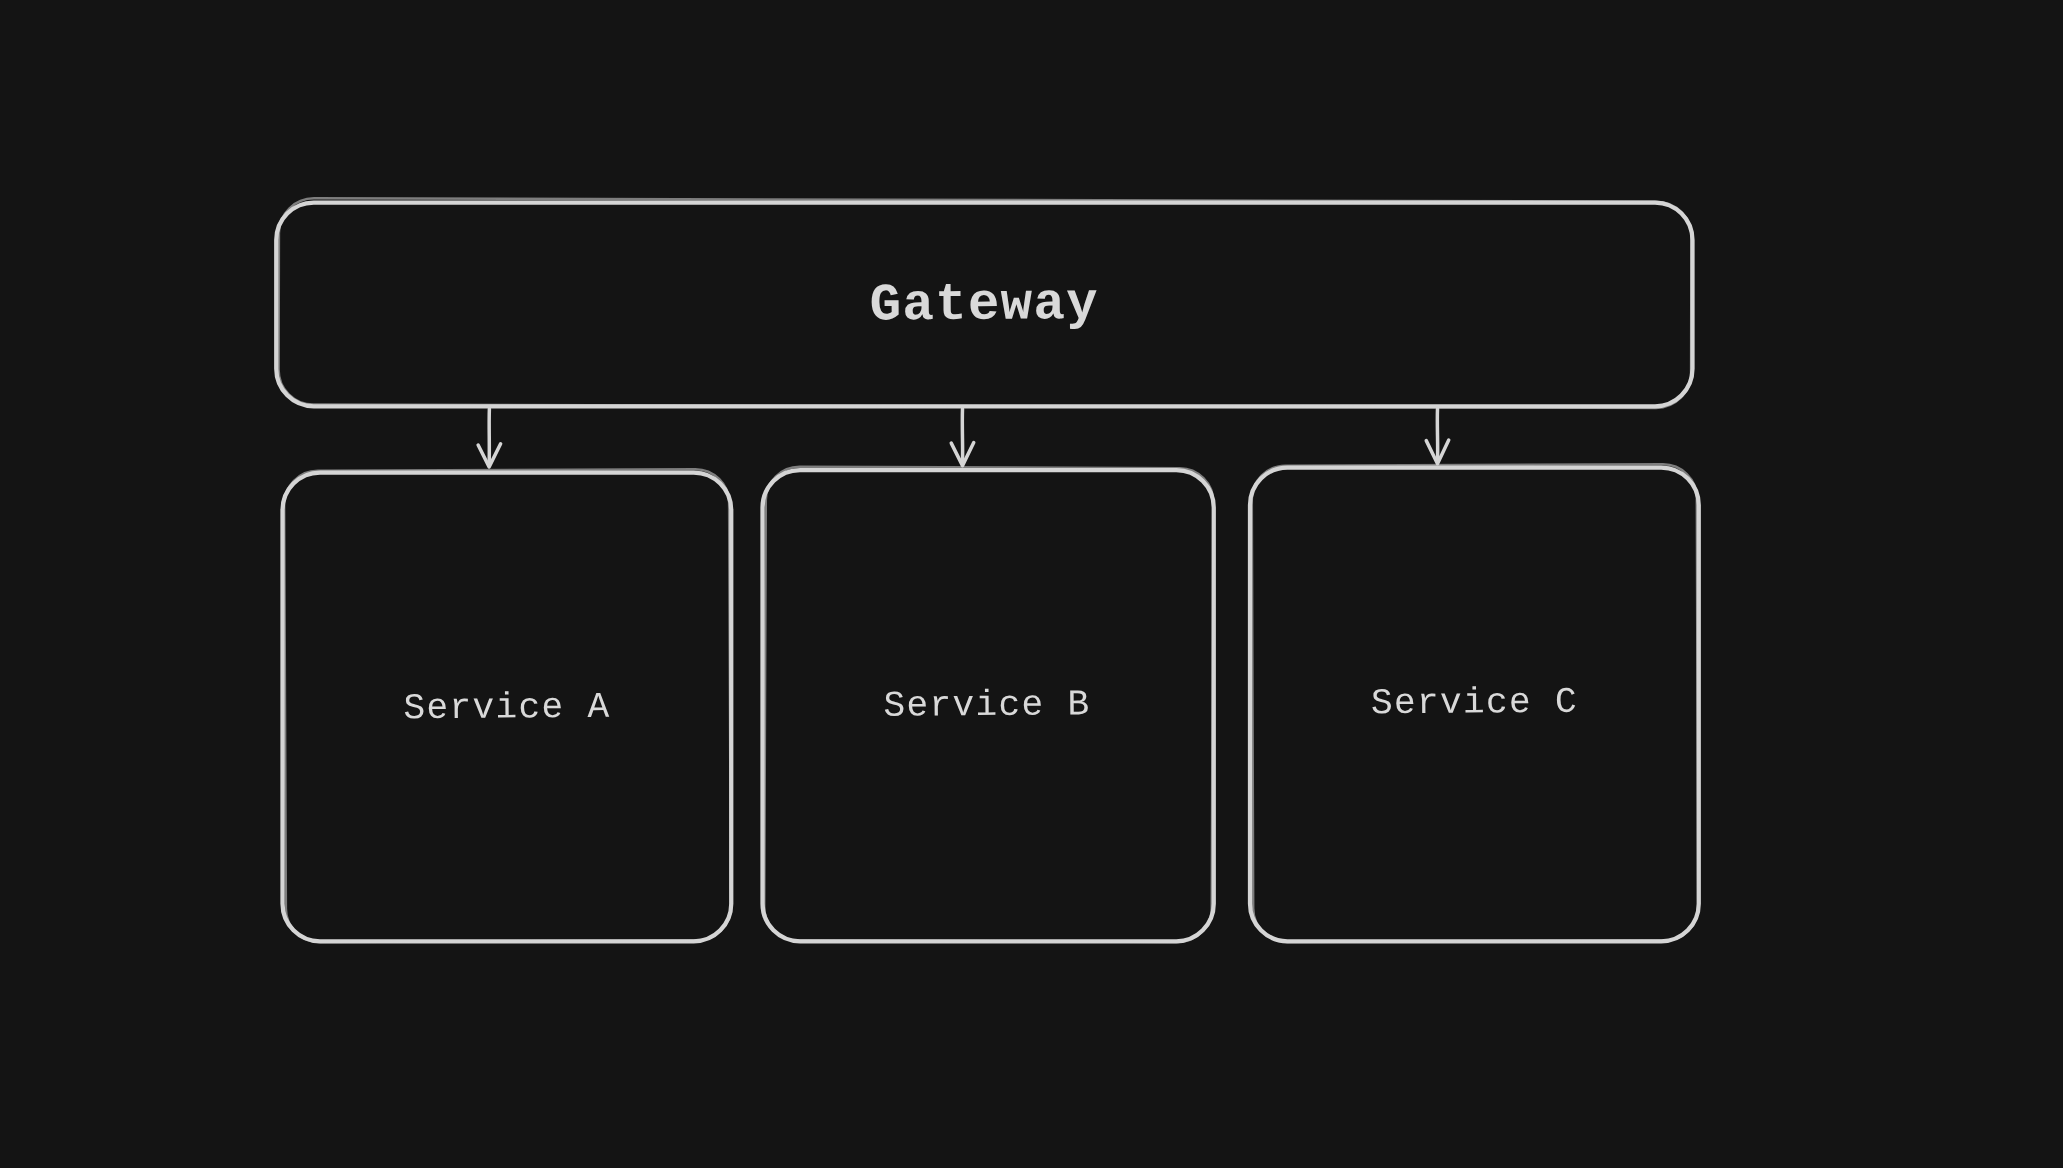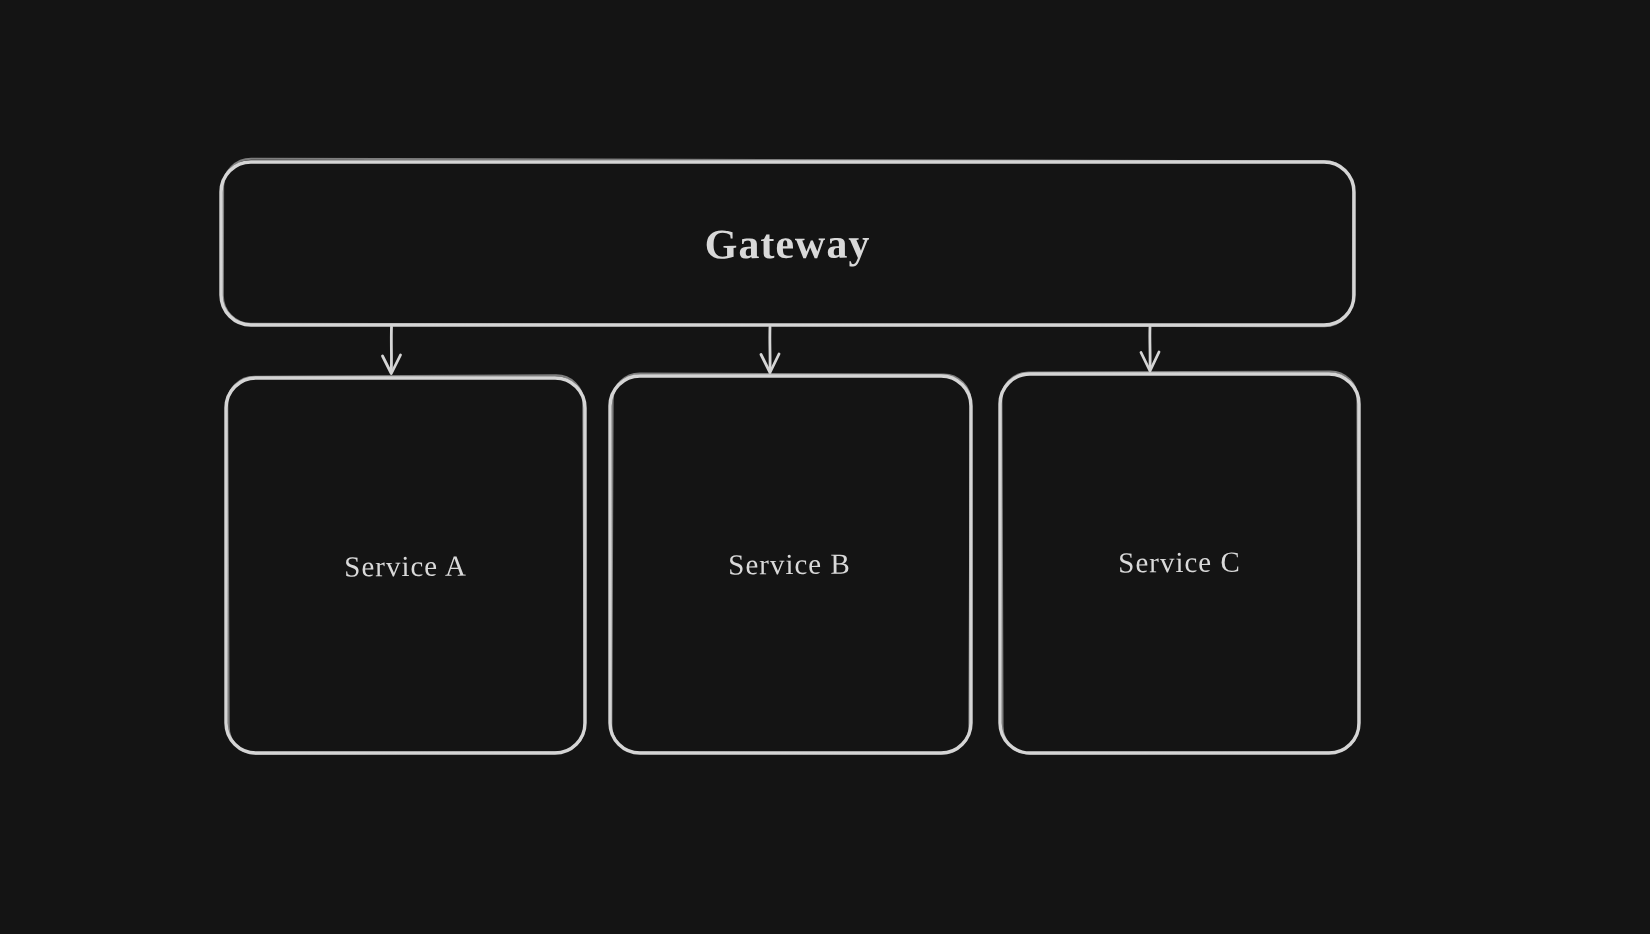--- a/index.html
+++ b/index.html
@@ -6,21 +6,21 @@
     margin: 0;
     padding: 0;
     background: #141414;
   }
   .stage {
     position: relative;
     width: 1650px;
     height: 934px;
     background: var(--bg, #141414);
     overflow: hidden;
-    font-family: Liberation Serif, serif;
+    font-family: Liberation Mono, monospace;
   }
   svg.diagram-layer {
     position: absolute;
     inset: 0;
     width: 100%;
     height: 100%;
   }
   .sketch {
     fill: none;
     stroke: var(--stroke, #d5d5d5);

